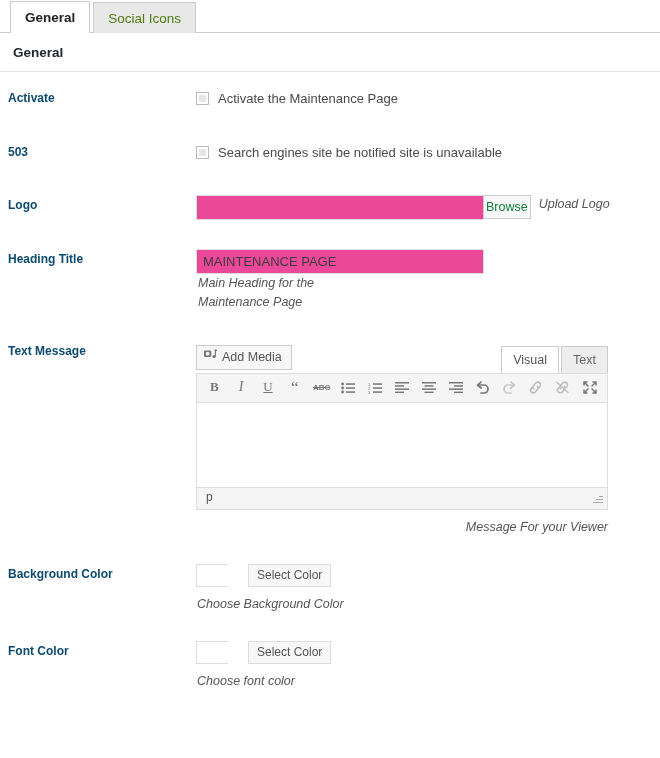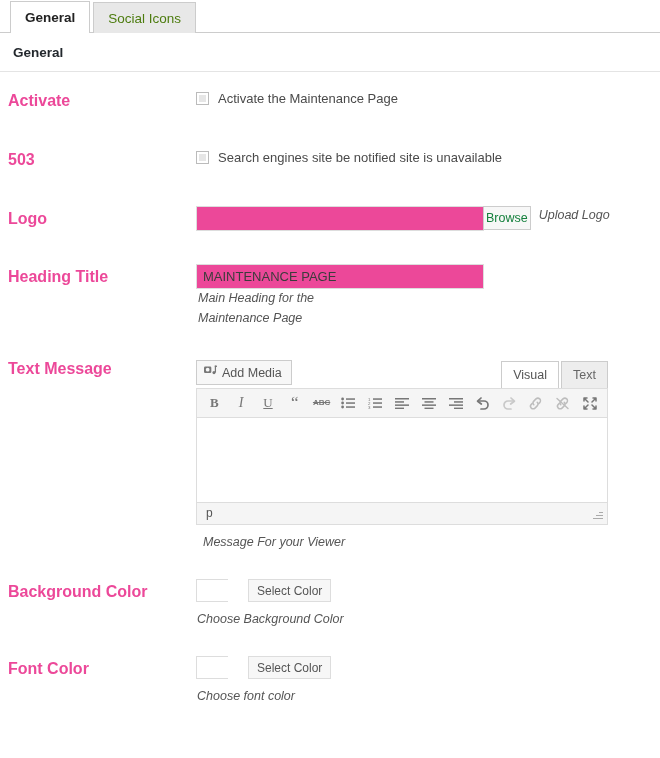--- a/index.html
+++ b/index.html
@@ -54,23 +54,23 @@
     padding: 12px 0 11px 13px;
     border-bottom: 1px solid #e4e4e4;
   }
 
   
   .form-table { width: 100%; border-collapse: collapse; }
   .form-table tr { vertical-align: top; }
   .form-table th {
     width: 190px;
     text-align: left;
-    font-size: 16px;
+    font-size: 12px;
     font-weight: bold;
-    color: #ec4899;
+    color: #0c4a6e;
     padding: 19px 10px 19px 8px;
     line-height: 1.3;
   }
   .form-table td {
     padding: 16px 8px 12px 0;
     font-size: 13px;
     color: #444444;
     line-height: 1.45;
   }
 
@@ -128,21 +128,21 @@
   }
   .hint-below {
     font-style: italic;
     font-size: 12.5px;
     color: #555555;
     margin: 8px 0 0 7px;
     display: block;
   }
 
   
-  .editor-wrap { margin-left: 6px; width: 412px; }
+  .editor-wrap { margin-left: 6px; width: 412px; text-align: right; }
   .editor-top {
     display: flex;
     align-items: flex-end;
     justify-content: space-between;
     height: 32px;
   }
   .add-media {
     display: inline-flex;
     align-items: center;
     gap: 5px;

